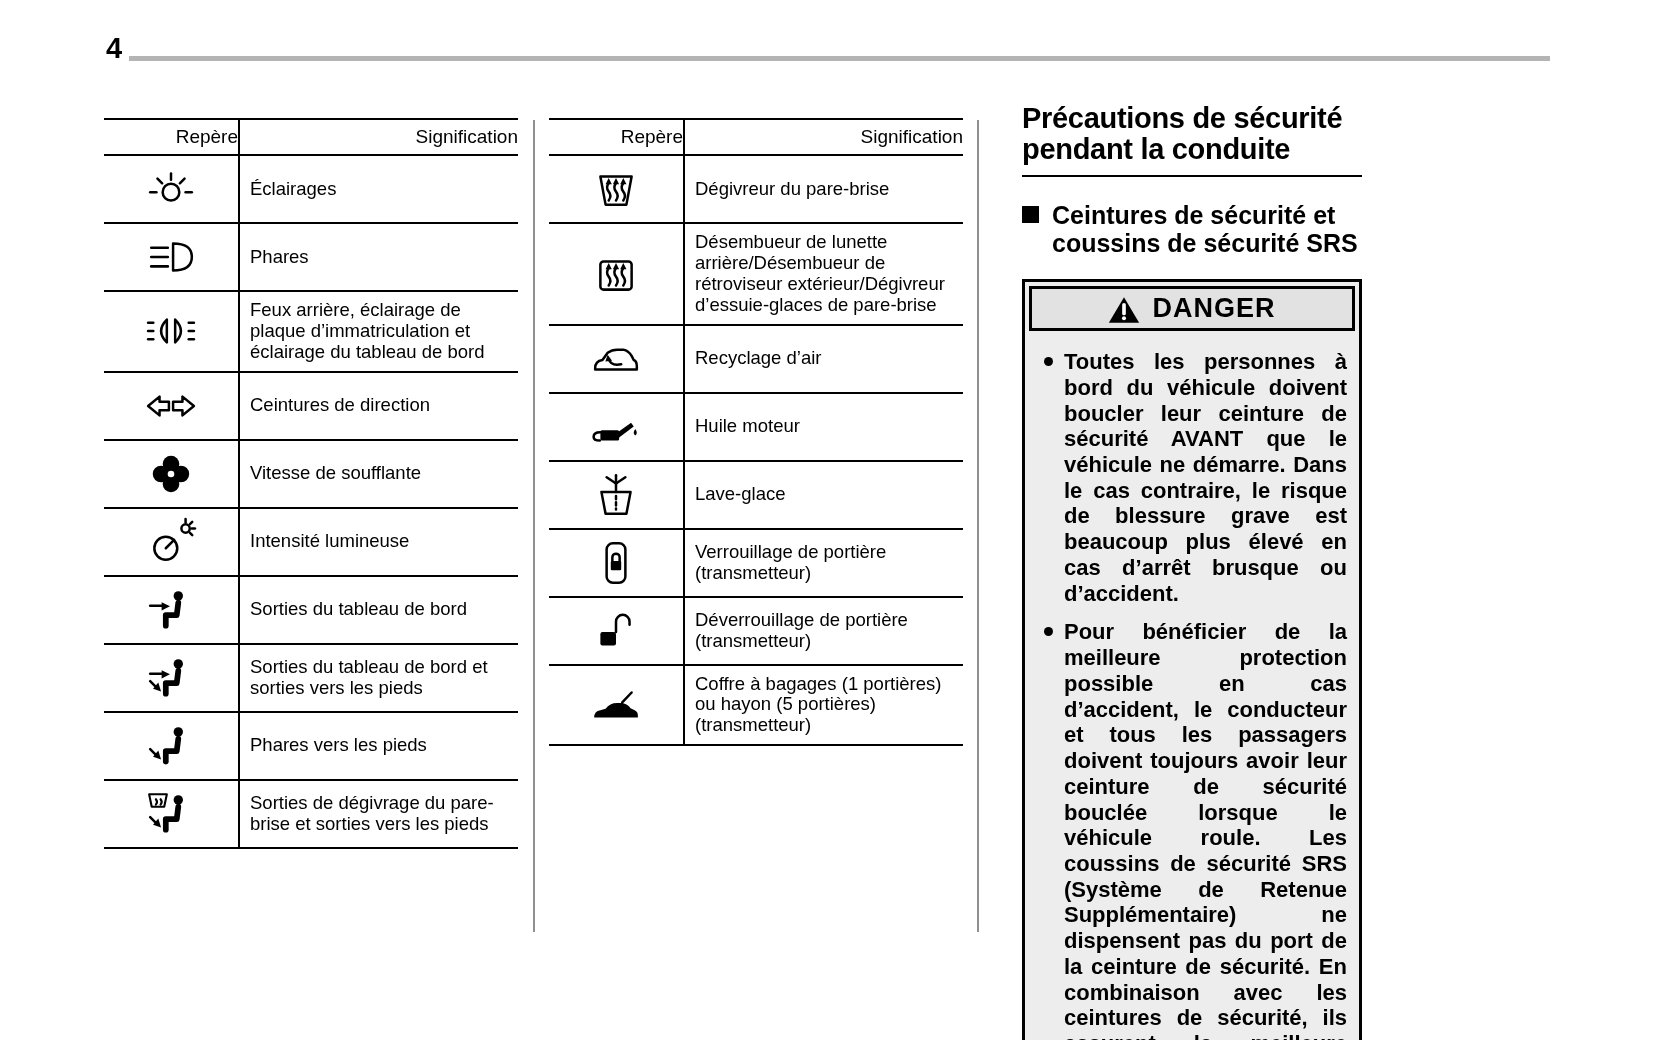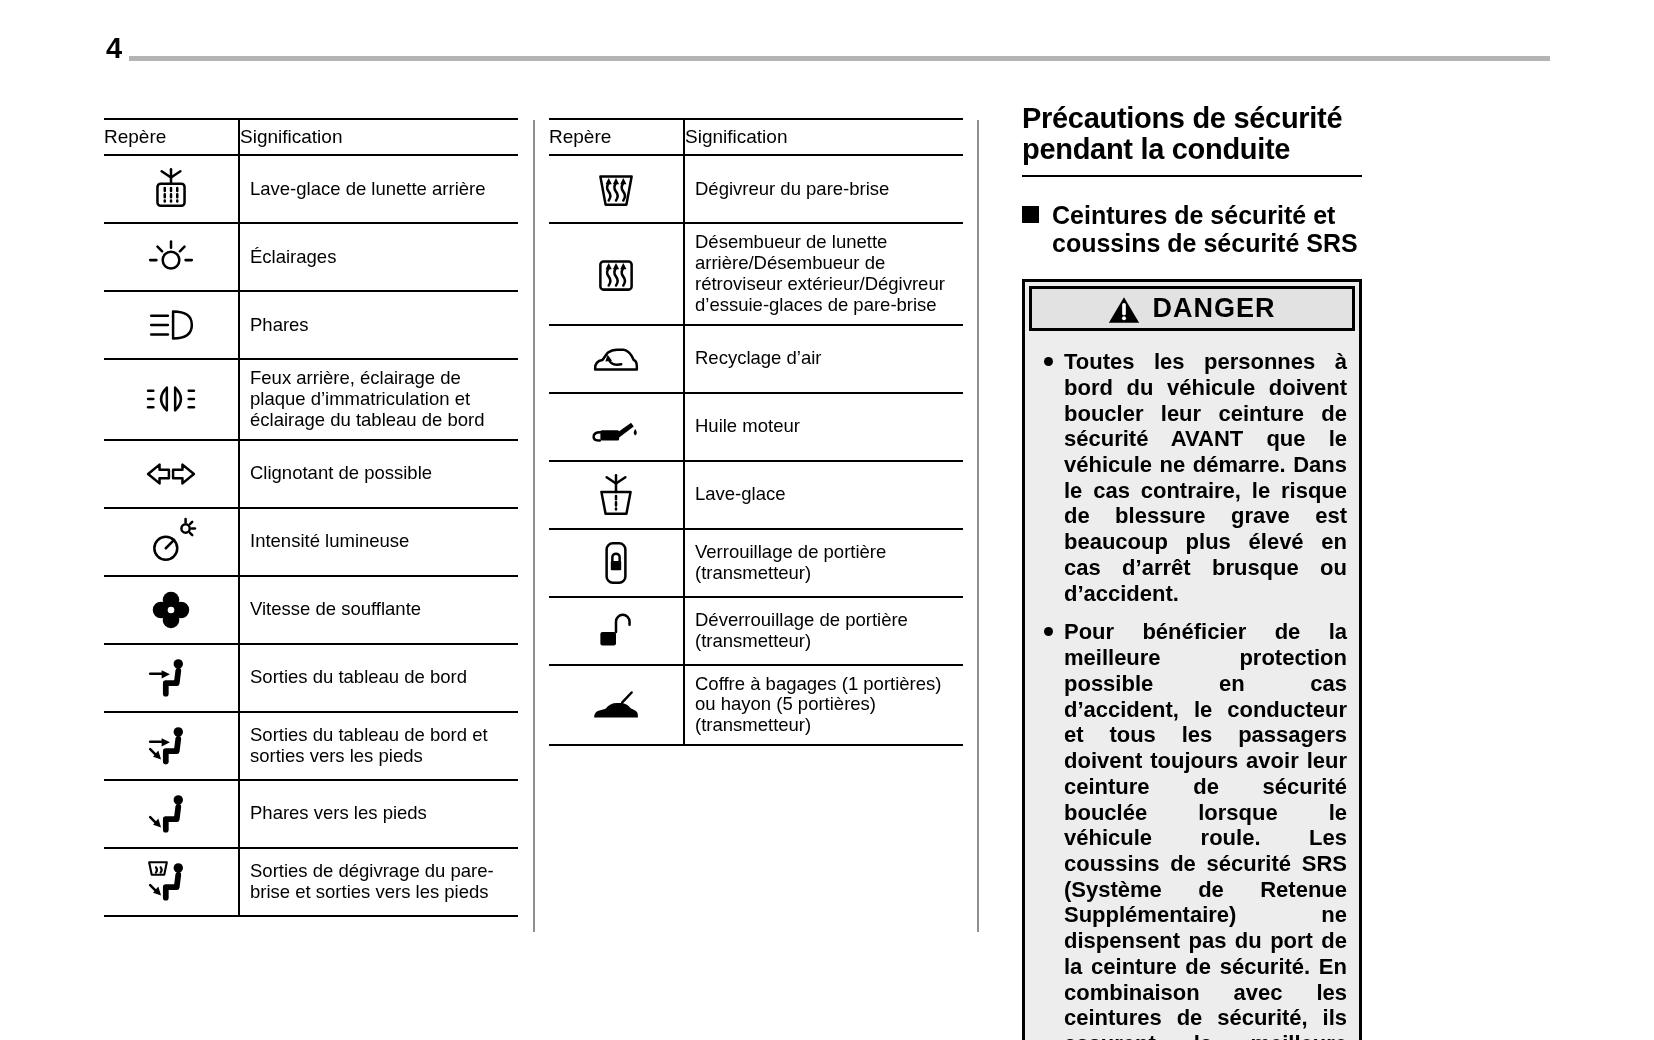--- a/index.html
+++ b/index.html
@@ -11,21 +11,21 @@
 
   .col-divider{position:absolute;top:120px;height:812px;width:2px;background:#8f8f8f;}
   .divider-1{left:533px;}
   .divider-2{left:977px;}
 
   .table-wrap{position:absolute;top:118px;width:414px;}
   .tw-left{left:104px;}
   .tw-mid{left:549px;}
 
   .sym-table{border-collapse:collapse;width:100%;table-layout:fixed;}
-  .sym-table th{border-top:2px solid #000;border-bottom:2px solid #000;font-weight:400;font-size:19px;padding:6px 0;text-align:left;}
+  .sym-table th{border-top:2px solid #000;border-bottom:2px solid #000;font-weight:400;font-size:19px;padding:6px 0;text-align:right;}
   th.icon-col{width:135px;border-right:2px solid #000;}
   .sym-table td{border-bottom:2px solid #000;vertical-align:middle;}
   td.icon-cell{width:135px;border-right:2px solid #000;text-align:center;padding:8px 0;}
   td.label-cell{padding:8px 10px;font-size:18.5px;line-height:1.13;}
   .sym-svg{width:54px;height:50px;display:inline-block;vertical-align:middle;}
 
   .article{position:absolute;left:1022px;top:103px;width:340px;}
   .article-title{font-size:29px;font-weight:bold;line-height:1.07;letter-spacing:-0.3px;}
   .title-rule{height:2px;background:#000;margin-top:10px;}
   .section-heading{display:flex;gap:13px;margin-top:24px;font-size:25px;font-weight:bold;line-height:1.12;}
@@ -54,35 +54,20 @@
     <thead>
       <tr>
         <th class="icon-col">Repère</th>
         <th>Signification</th>
       </tr>
     </thead>
     <tbody id="tbody-0">
         <tr>
           <td class="icon-cell"><svg viewBox="0 0 48 48" class="sym-svg">
               <g fill="none" stroke="#000" stroke-width="2.4" stroke-linecap="round" stroke-linejoin="round">
-                <rect x="11" y="19" width="26" height="21" rx="3"></rect>
-                <line x1="18" y1="23" x2="18" y2="36" stroke-dasharray="3 3"></line>
-                <line x1="24" y1="23" x2="24" y2="36" stroke-dasharray="3 3"></line>
-                <line x1="30" y1="23" x2="30" y2="36" stroke-dasharray="3 3"></line>
-                <path d="M24 19 V13"></path>
-                <path d="M24 13 L15 7"></path>
-                <path d="M24 13 V5"></path>
-                <path d="M24 13 L33 7"></path>
-              </g>
-            </svg></td>
-          <td class="label-cell">Lave-glace de lunette arrière</td>
-        </tr>
-        <tr>
-          <td class="icon-cell"><svg viewBox="0 0 48 48" class="sym-svg">
-              <g fill="none" stroke="#000" stroke-width="2.4" stroke-linecap="round" stroke-linejoin="round">
                 <circle cx="24" cy="27" r="8"></circle>
                 <path d="M24 15 V9"></path>
                 <path d="M15.5 18.5 L11 14"></path>
                 <path d="M32.5 18.5 L37 14"></path>
                 <path d="M4 27 H10"></path>
                 <path d="M38 27 H44"></path>
               </g>
             </svg></td>
           <td class="label-cell">Éclairages</td>
         </tr>
@@ -112,49 +97,49 @@
             </svg></td>
           <td class="label-cell">Feux arrière, éclairage de plaque d’immatriculation et éclairage du tableau de bord</td>
         </tr>
         <tr>
           <td class="icon-cell"><svg viewBox="0 0 48 48" class="sym-svg">
               <g fill="none" stroke="#000" stroke-width="2.4" stroke-linecap="round" stroke-linejoin="round">
                 <polygon points="2,24 13,15 13,20 22,20 22,28 13,28 13,33"></polygon>
                 <polygon points="46,24 35,15 35,20 26,20 26,28 35,28 35,33"></polygon>
               </g>
             </svg></td>
-          <td class="label-cell">Clignotant de possible</td>
+          <td class="label-cell">Ceintures de direction</td>
+        </tr>
+        <tr>
+          <td class="icon-cell"><svg viewBox="0 0 48 48" class="sym-svg">
+              <g fill="none" stroke="#000" stroke-width="2.4" stroke-linecap="round" stroke-linejoin="round">
+                <g fill="#000" stroke="none">
+                  <circle cx="24" cy="14.5" r="8"></circle>
+                  <circle cx="33.5" cy="24" r="8"></circle>
+                  <circle cx="24" cy="33.5" r="8"></circle>
+                  <circle cx="14.5" cy="24" r="8"></circle>
+                </g>
+                <circle cx="24" cy="24" r="3.2" fill="#fff" stroke="none"></circle>
+              </g>
+            </svg></td>
+          <td class="label-cell">Vitesse de soufflante</td>
         </tr>
         <tr>
           <td class="icon-cell"><svg viewBox="0 0 48 48" class="sym-svg">
               <g fill="none" stroke="#000" stroke-width="2.4" stroke-linecap="round" stroke-linejoin="round">
                 <circle cx="19" cy="30" r="11"></circle>
                 <path d="M19 30 L27 22"></path>
                 <circle cx="38" cy="11" r="4"></circle>
                 <path d="M38 5 V2"></path>
                 <path d="M44 11 H47"></path>
                 <path d="M42.2 6.8 L44.4 4.6"></path>
                 <path d="M42.2 15.2 L44.4 17.4"></path>
               </g>
             </svg></td>
           <td class="label-cell">Intensité lumineuse</td>
-        </tr>
-        <tr>
-          <td class="icon-cell"><svg viewBox="0 0 48 48" class="sym-svg">
-              <g fill="none" stroke="#000" stroke-width="2.4" stroke-linecap="round" stroke-linejoin="round">
-                <g fill="#000" stroke="none">
-                  <circle cx="24" cy="14.5" r="8"></circle>
-                  <circle cx="33.5" cy="24" r="8"></circle>
-                  <circle cx="24" cy="33.5" r="8"></circle>
-                  <circle cx="14.5" cy="24" r="8"></circle>
-                </g>
-                <circle cx="24" cy="24" r="3.2" fill="#fff" stroke="none"></circle>
-              </g>
-            </svg></td>
-          <td class="label-cell">Vitesse de soufflante</td>
         </tr>
         <tr>
           <td class="icon-cell"><svg viewBox="0 0 48 48" class="sym-svg">
               <g fill="none" stroke="#000" stroke-width="2.4" stroke-linecap="round" stroke-linejoin="round">
                 <circle cx="31" cy="10.5" r="4.5" fill="#000" stroke="none"></circle>
                 <path d="M31 17 L29.5 29 L19 29 L19 39" stroke-width="5.5"></path>
                 <path d="M4 20 H15"></path>
                 <polygon points="15,16.5 23,20.5 15,24.5" fill="#000" stroke="none"></polygon>
               </g>
             </svg></td>

